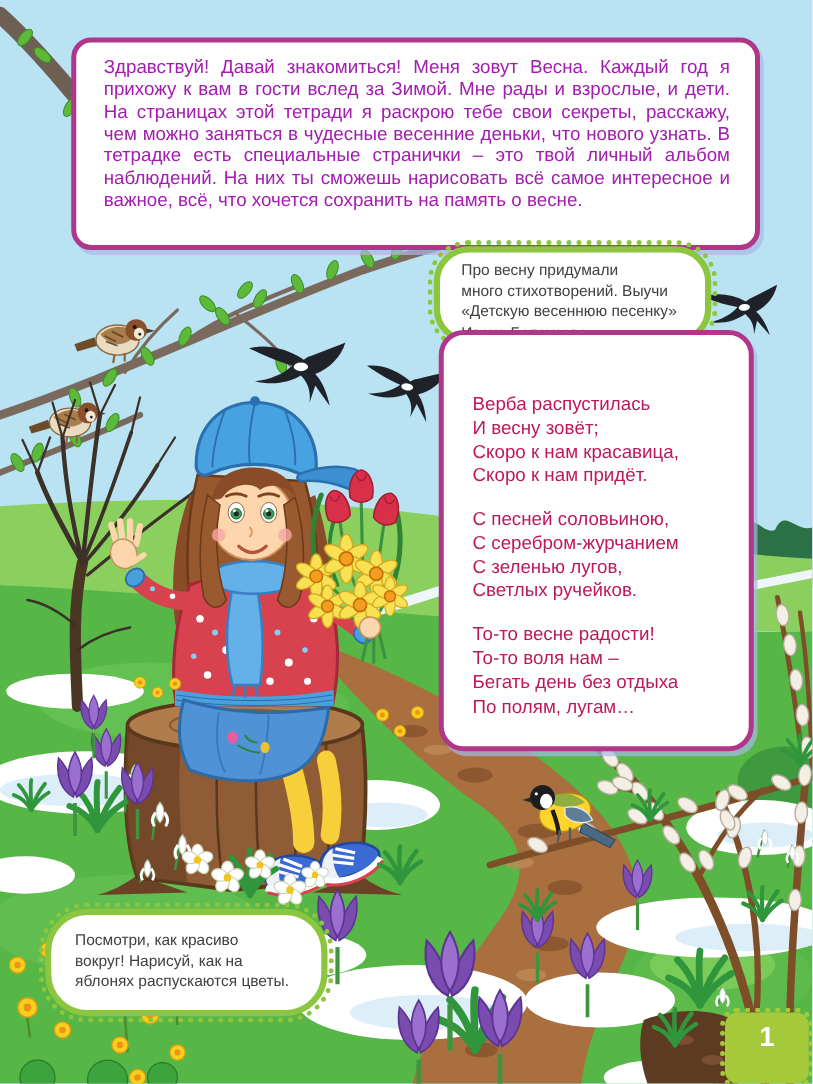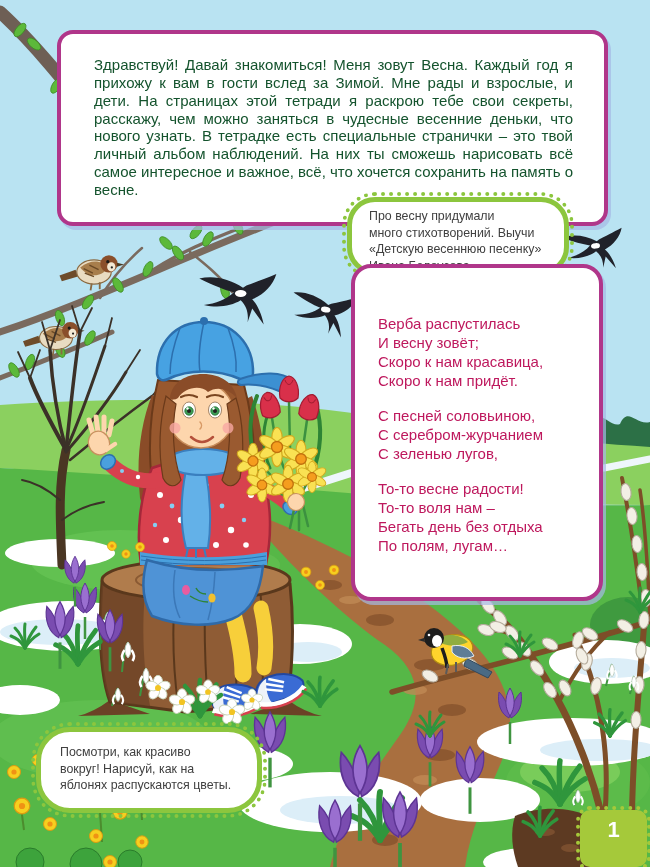--- a/index.html
+++ b/index.html
@@ -11,21 +11,21 @@
   .scene{position:absolute;left:0;top:0;width:650px;height:867px;display:block;}
   .white-box{
     position:absolute;background:#fff;border:4px solid #b0368a;border-radius:16px;
     box-shadow:3px 4px 0 rgba(165,185,230,.7);box-sizing:border-box;
   }
   .intro-box{
     left:57px;top:30px;width:551px;min-height:170px;
     padding:11px 20px 12px 22px;
   }
   .intro-box p{
-    margin:11px;font-size:15px;line-height:1.19;text-align:justify;color:#14532d;
+    margin:0;font-size:15px;line-height:1.19;text-align:justify;color:#a21caf;
   }
   .poem-box{
     left:351px;top:264px;width:252px;height:337px;border-radius:20px;
     padding:46px 8px 0 23px;
   }
   .stanza{margin:0 0 16px 0;}
   .poem-line{font-size:15px;line-height:1.27;color:#be185d;}
   .bubble{
     position:absolute;background:#fff;border:5px solid #8cc63e;border-radius:28px;
     outline:4px dotted #8cc63e;outline-offset:1px;box-sizing:border-box;
@@ -535,20 +535,21 @@
     <div class="stanza">
       <div class="poem-line">Верба распустилась</div>
       <div class="poem-line">И весну зовёт;</div>
       <div class="poem-line">Скоро к нам красавица,</div>
       <div class="poem-line">Скоро к нам придёт.</div>
     </div>
     <div class="stanza">
       <div class="poem-line">С песней соловьиною,</div>
       <div class="poem-line">С серебром-журчанием</div>
       <div class="poem-line">С зеленью лугов,</div>
+      <div class="poem-line">Светлых ручейков.</div>
     </div>
     <div class="stanza">
       <div class="poem-line">То-то весне радости!</div>
       <div class="poem-line">То-то воля нам –</div>
       <div class="poem-line">Бегать день без отдыха</div>
       <div class="poem-line">По полям, лугам…</div>
     </div>
   </div>
 
   <div class="bubble bubble-bottom">

